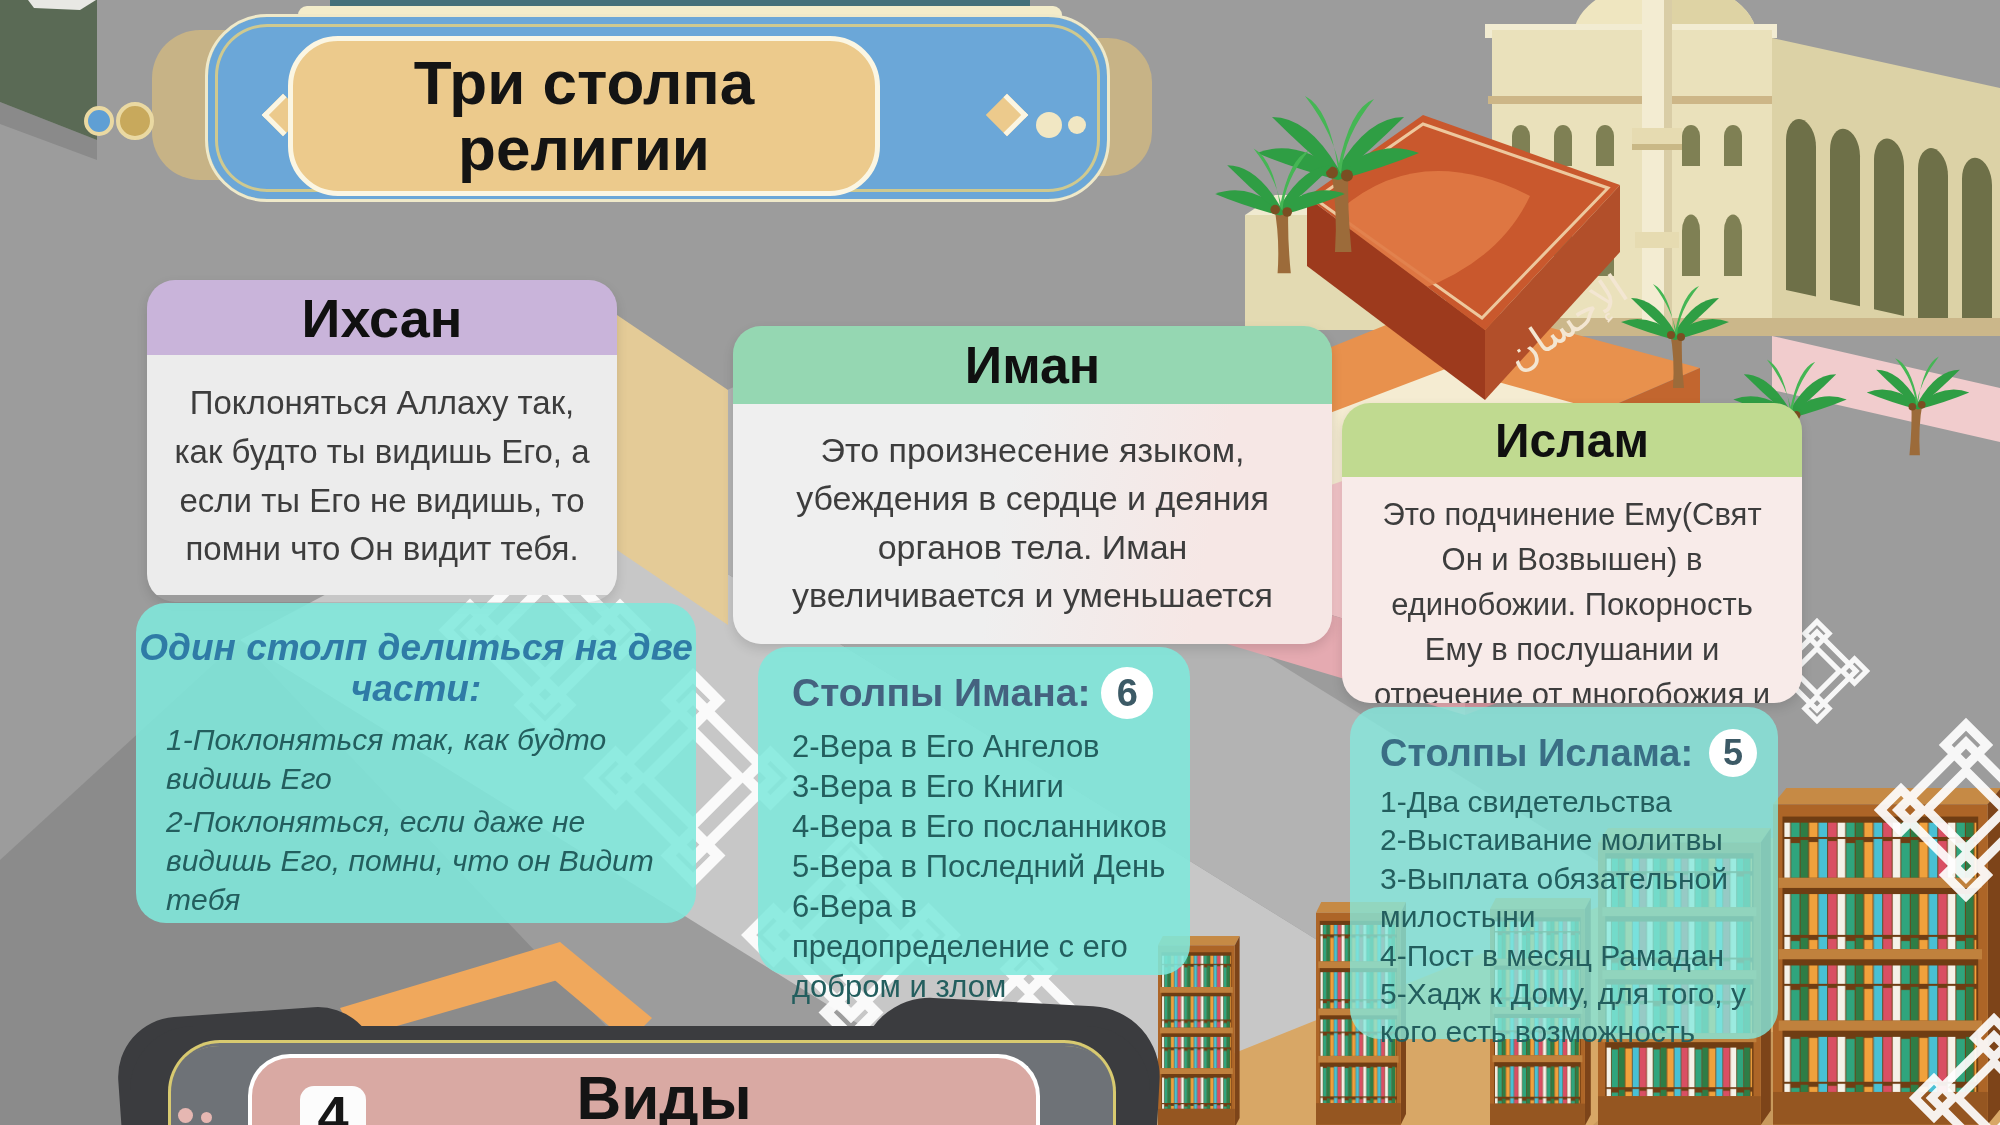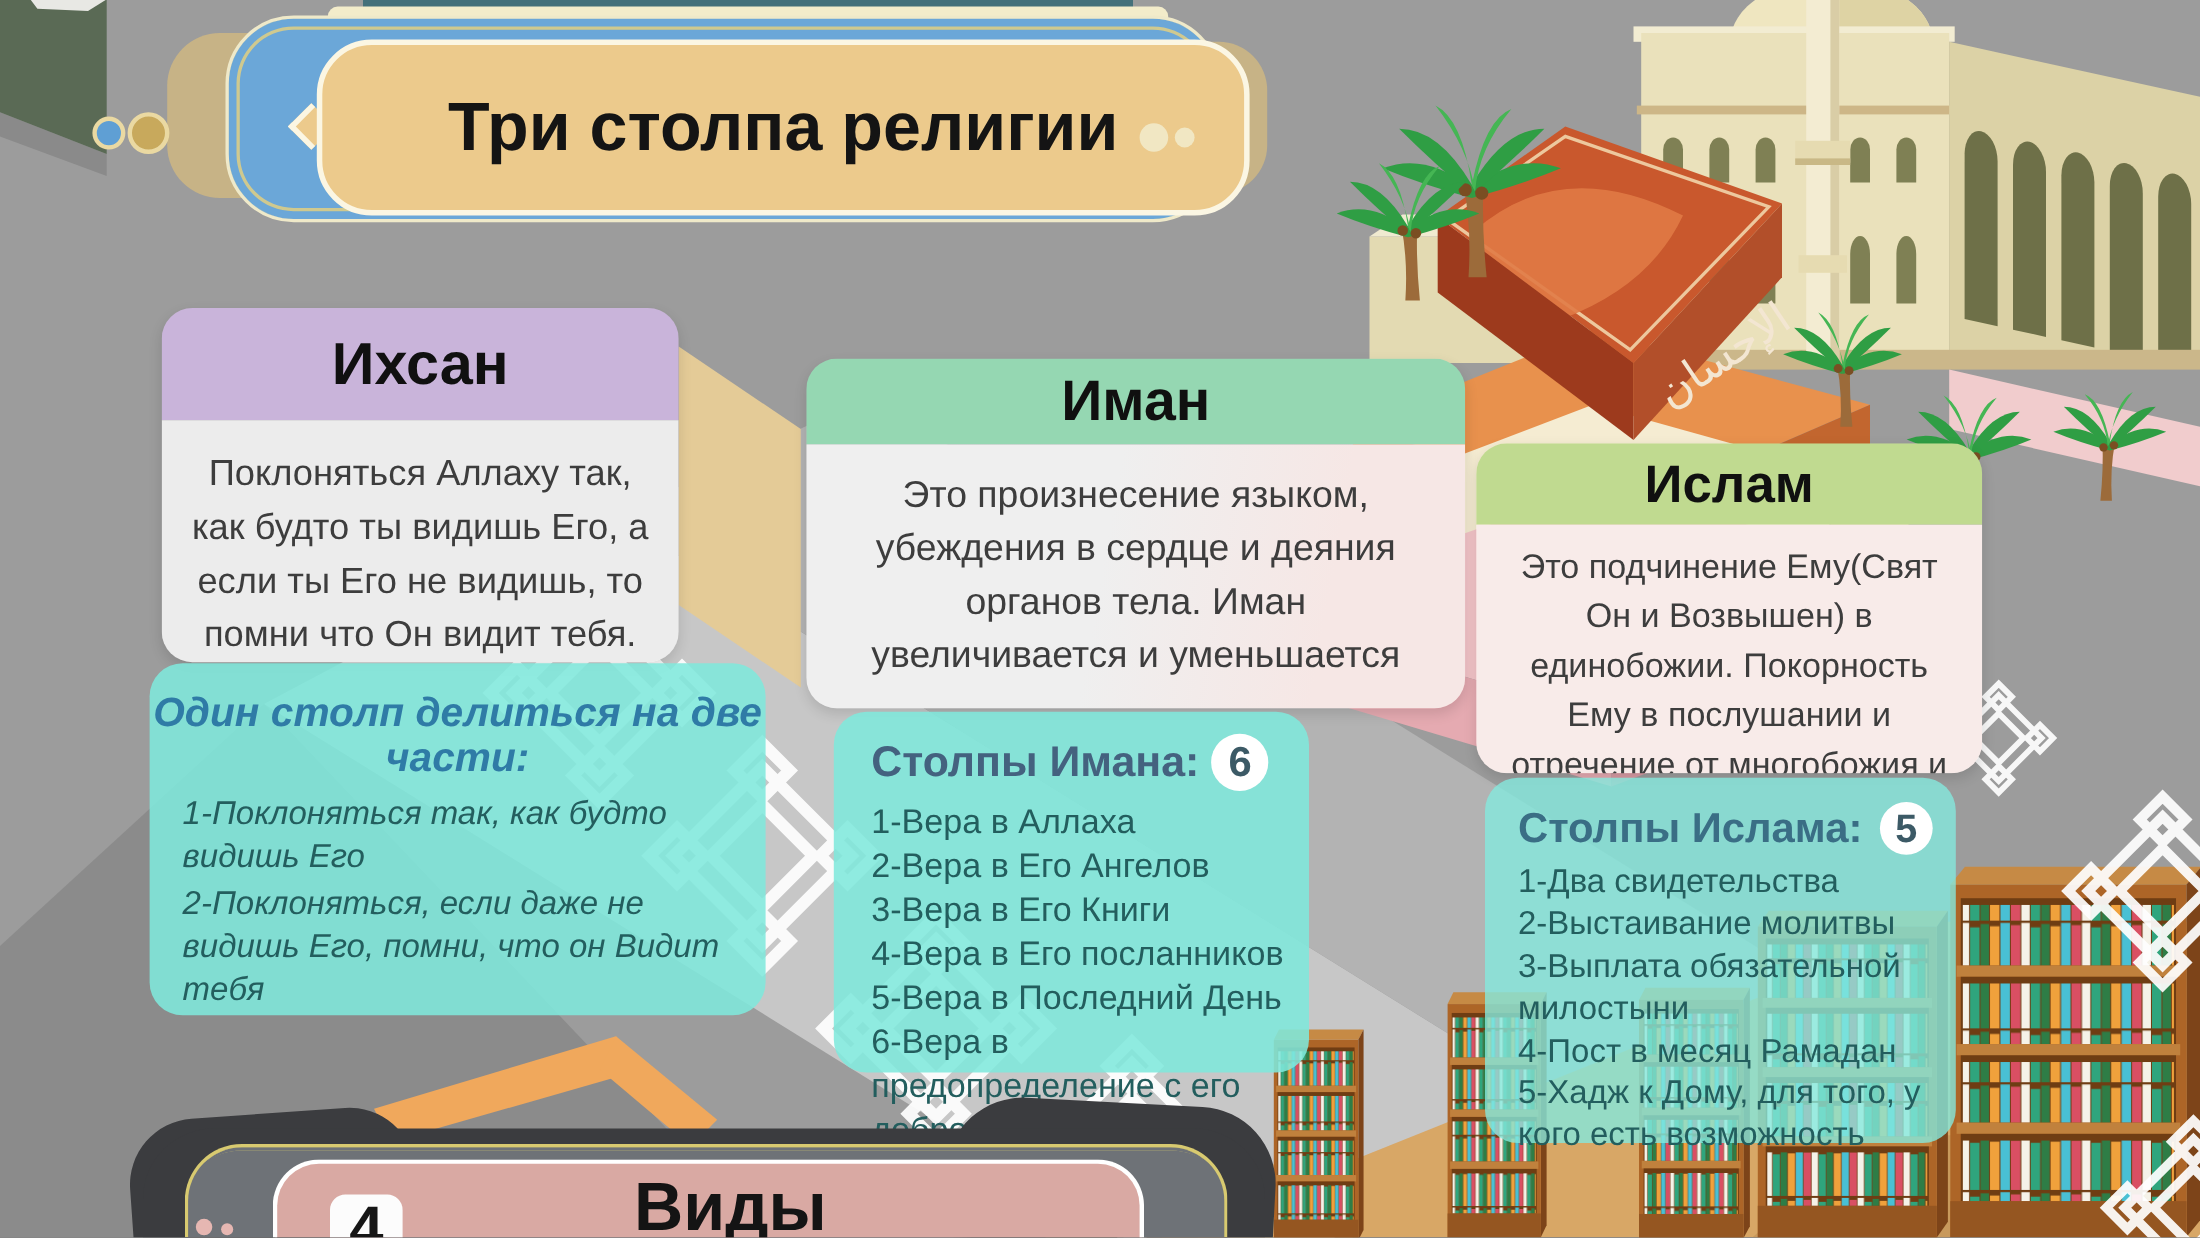--- a/index.html
+++ b/index.html
@@ -16,38 +16,38 @@
 
   
   .tb{z-index:30;}
   .tb-darkstrip{left:330px;top:0;width:700px;height:16px;background:var(--banner_dark_teal,#44707a);}
   .tb-creamstrip{left:298px;top:6px;width:764px;height:18px;background:#f3ecca;border-radius:9px;}
   .tb-blob-l{left:152px;top:30px;width:150px;height:150px;background:#c7b386;border-radius:48px;}
   .tb-blob-r{left:1028px;top:38px;width:124px;height:138px;background:#c7b386;border-radius:44px;}
   .tb-blue{left:205px;top:14px;width:905px;height:188px;background:var(--banner_blue,#6ba7d8);
     border:3px solid #efe9c9;border-radius:62px;
     box-shadow:inset 0 0 0 7px var(--banner_blue,#6ba7d8), inset 0 0 0 10px #cfc98f;}
-  .tb-tan{left:288px;top:36px;width:848px;height:160px;background:var(--banner_tan,#ecca8c);
+  .tb-tan{left:288px;top:36px;width:592px;height:160px;background:var(--banner_tan,#ecca8c);
     border:5px solid #fbf6e3;border-radius:50px;display:flex;align-items:center;justify-content:center;}
   .tb-point{width:30px;height:30px;background:var(--banner_tan,#ecca8c);transform:rotate(45deg);}
   .tb-point-l{left:268px;top:100px;border-left:5px solid #fbf6e3;border-bottom:5px solid #fbf6e3;}
   .tb-point-r{left:992px;top:100px;border-right:5px solid #fbf6e3;border-top:5px solid #fbf6e3;}
   .tb-title{width:620px;text-align:center;font-size:62px;font-weight:bold;color:#141414;line-height:1.07;}
   .orn{border-radius:50%;}
   .orn-c1{left:84px;top:106px;width:30px;height:30px;background:#5f9fd4;border:4px solid #ead9a2;}
   .orn-c2{left:116px;top:102px;width:38px;height:38px;background:#c8a95c;border:4px solid #ead9a2;}
   .orn-c3{left:1036px;top:112px;width:26px;height:26px;background:#f1e7c3;}
   .orn-c4{left:1068px;top:116px;width:18px;height:18px;background:#f1e7c3;}
 
   
   .card{position:absolute;border-radius:28px;overflow:hidden;z-index:10;box-shadow:0 5px 12px rgba(0,0,0,.12);}
   .card-header{display:flex;align-items:center;justify-content:center;font-weight:bold;color:#101010;}
   .card-body{text-align:center;color:#3d3d3d;}
   #card-ihsan{left:147px;top:280px;width:470px;height:322px;}
-  #card-ihsan .card-header{height:102px;font-size:54px;background:var(--ihsan_header,#c9b4da);}
+  #card-ihsan .card-header{height:75px;font-size:54px;background:var(--ihsan_header,#c9b4da);}
   #card-ihsan .card-body{background:var(--card_body,#ececec);font-size:33px;line-height:1.48;padding:24px 26px;height:240px;}
   #card-iman{left:733px;top:326px;width:599px;height:318px;}
   #card-iman .card-header{height:78px;font-size:52px;background:var(--iman_header,#95d7b2);}
   #card-iman .card-body{background:linear-gradient(100deg,#efefef 45%,#f6e7e5 78%);font-size:34px;line-height:1.42;padding:22px 24px;height:240px;}
   #card-islam{left:1342px;top:403px;width:460px;height:300px;}
   #card-islam .card-header{height:74px;font-size:48px;background:var(--islam_header,#c0da90);}
   #card-islam .card-body{background:var(--islam_body,#f8ebe9);font-size:31px;line-height:1.45;padding:16px 24px;height:226px;}
 
   .subcard{position:absolute;border-radius:30px;background:rgba(127,232,220,0.88);z-index:12;}
   .sub-head{font-weight:bold;}
@@ -292,21 +292,20 @@
   <div class="card" id="card-iman">
     <div class="card-header">Иман</div>
     <div class="card-body">Это произнесение языком, убеждения в сердце и деяния органов тела. Иман увеличивается и уменьшается</div>
   </div>
   <div class="subcard" id="sub-iman">
     <div class="sub-headrow">
       <div class="sub-head">Столпы Имана:</div>
       <div class="badge">6</div>
     </div>
     <div class="sub-items">
-      <div class="sub-item">1-Вера в Аллаха</div>
       <div class="sub-item">2-Вера в Его Ангелов</div>
       <div class="sub-item">3-Вера в Его Книги</div>
       <div class="sub-item">4-Вера в Его посланников</div>
       <div class="sub-item">5-Вера в Последний День</div>
       <div class="sub-item">6-Вера в предопределение с его добром и злом</div>
     </div>
   </div>
 
   <div class="card" id="card-islam">
     <div class="card-header">Ислам</div>

